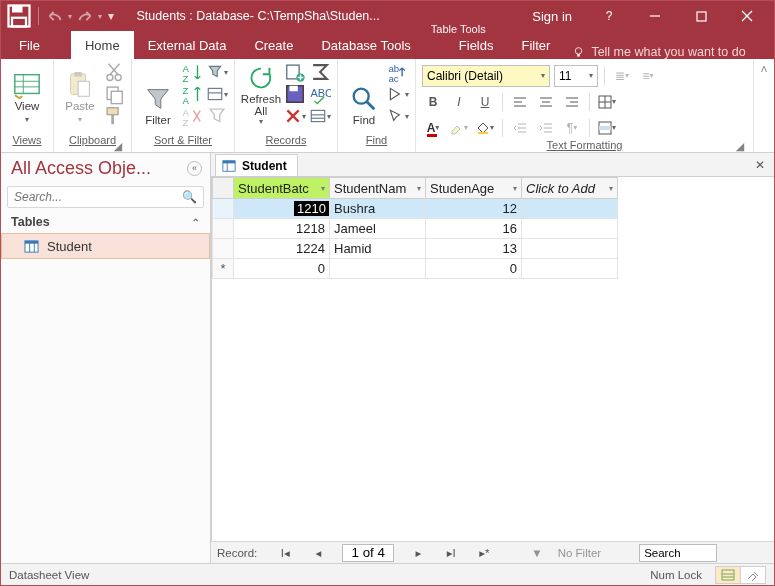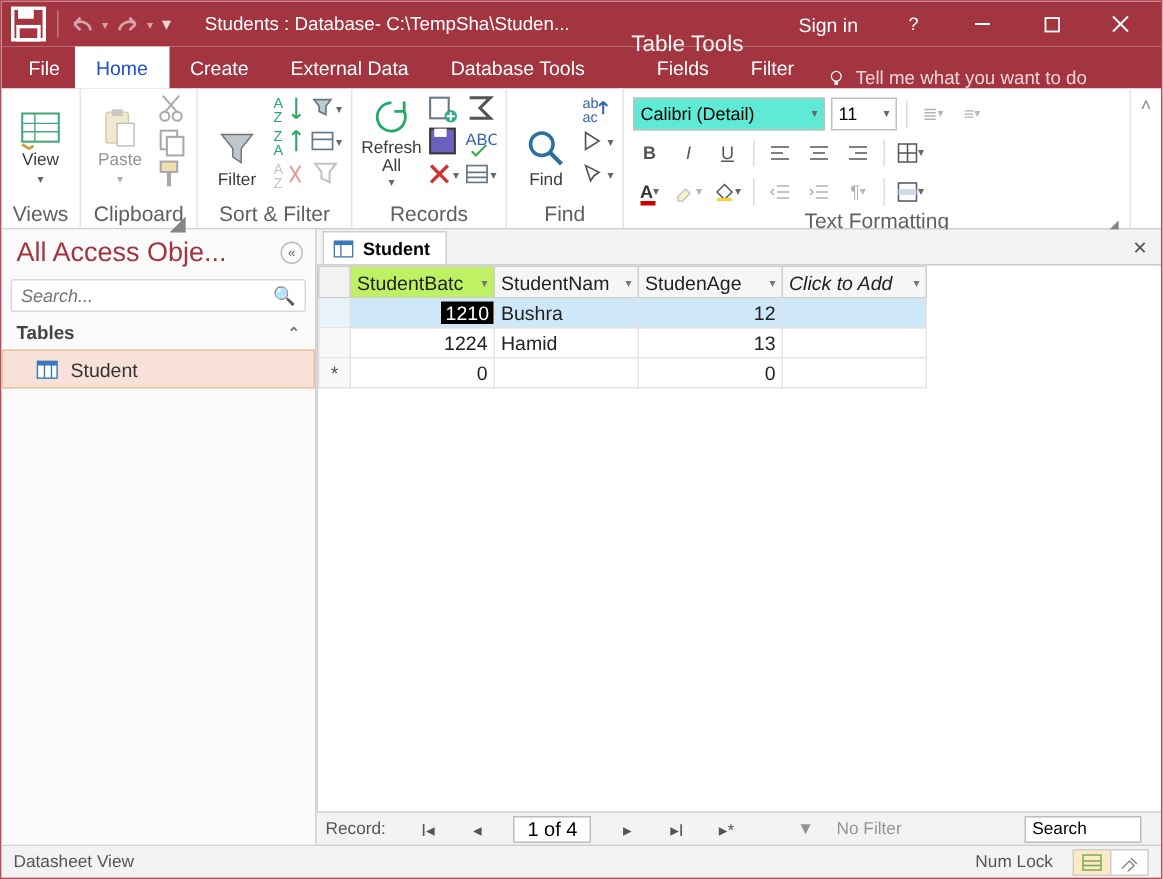--- a/index.html
+++ b/index.html
@@ -3,47 +3,47 @@
 <meta charset="utf-8">
 <style>
   * { box-sizing: border-box; margin: 0; padding: 0; font-family: "Segoe UI", Arial, sans-serif; }
   body { width: 775px; height: 586px; background: #fff; border: 1px solid #b54e58; overflow: hidden; font-size: 12px; }
   .titlebar { height: 30px; background: #a2353f; color: #fff; display: flex; align-items: center; padding: 0 4px; }
   .qat { display: flex; align-items: center; gap: 2px; }
   .qat-btn { width: 28px; height: 26px; display: flex; align-items: center; justify-content: center; color: #fff; cursor: pointer; }
   .qat-div { width:1px; height:18px; background: rgba(255,255,255,0.35); margin: 0 3px; }
   .title-text { flex:1; text-align: center; font-size: 12.5px; color:#fff; white-space: nowrap; overflow:hidden; text-overflow:ellipsis; padding:0 8px;}
   .tt-wrap { display:flex; flex-direction:column; align-items:center; justify-content:center; width:120px;}
-  .tt-label { font-size: 15px; color: #fff; opacity: .95; margin-top: 26px;}
+  .tt-label { font-size: 11px; color: #fff; opacity: .95; margin-top: 26px;}
   .right-sys { display:flex; align-items:center; }
   .sys-btn { width: 46px; height:30px; display:flex; align-items:center; justify-content:center; color:#fff; cursor:pointer; }
   .signin { padding: 0 14px; font-size: 13px; color:#fff; cursor:pointer; }
 
   .tabbar { height: 28px; background: #a2353f; display:flex; align-items:flex-end; color:#fff; font-size:13px; }
   .tab { height:28px; padding: 0 14px; display:flex; align-items:center; cursor:pointer; color:#fff;}
-  .tab.active { background:#fff; color:#1d4ed8; }
-  .tab.file { padding-left:18px; padding-right:10px;}
+  .tab.active { background:#fff; color:#404040; }
+  .tab.file { padding-left:18px; padding-right:31px;}
   .tell-me { display:flex; align-items:center; gap:6px; color:#f3d4d7; font-size: 12.5px; padding-left:8px;}
   .bulb { width:13px; height:13px;}
 
   .ribbon { height: 94px; background: #fff; border-bottom:1px solid #d0d0d0; display:flex; }
   .ribbon-group { border-right:1px solid #e4e4e4; padding: 3px 6px 0; display:flex; flex-direction:column; justify-content:space-between; }
   .rg-body { display:flex; align-items:flex-start; gap:3px; flex:1; }
-  .rg-label { height:18px; text-align:center; font-size:14px; color:#5f5f5f; position:relative;}
+  .rg-label { height:18px; text-align:center; font-size:11px; color:#5f5f5f; position:relative;text-decoration:underline;}
   .dlaunch { position:absolute; right:2px; bottom:2px; width:10px; height:10px; color:#858585; cursor:pointer;}
   .rb-col { display:flex; flex-direction:column; gap:2px; }
   .rb-big { width:40px; height:66px; display:flex; flex-direction:column; align-items:center; justify-content:flex-end; cursor:pointer; padding-bottom:2px;}
   .rb-big .lbl{font-size:11.5px; color:#3b3b3b; line-height:12px; text-align:center;}
   .rb-big svg{width:30px;height:30px;}
   .rb-small { width:22px; height:20px; display:flex; align-items:center; justify-content:center; cursor:pointer;}
   .btn-split-caret{font-size:8px; color:#666;}
 
   .font-group { flex:1; min-width: 0;}
   .font-row{display:flex; align-items:center; gap:4px; height:23px;}
-  .fontname { width:128px; height:22px; border:1px solid #c0c0c0; background:#5eead4; font-size:12px; padding:0 4px; display:flex; align-items:center; justify-content:space-between; cursor:pointer;}
+  .fontname { width:128px; height:22px; border:1px solid #c0c0c0; background:#fef9c3; font-size:12px; padding:0 4px; display:flex; align-items:center; justify-content:space-between; cursor:pointer;}
   .fontsize { width:44px; height:22px; border:1px solid #c0c0c0; background:#fff; font-size:12px; padding:0 4px; display:flex; align-items:center; justify-content:space-between; cursor:pointer;}
   .fg-btn{width:22px;height:22px;display:flex;align-items:center;justify-content:center;cursor:pointer;color:#555;}
   .fg-btn svg{width:14px;height:14px;}
   .fg-sep{width:1px;height:18px;background:#dcdcdc;margin:0 2px;}
 
   .workarea { display:flex; height: calc(586px - 30px - 28px - 94px - 22px - 2px); }
   .navpane { width: 210px; border-right:1px solid #d0d0d0; background:#fbfbfb; display:flex; flex-direction:column; }
   .nav-header{ height:30px; display:flex; align-items:center; justify-content:space-between; padding:0 8px 0 10px; color:#a2353f; font-size:18px; cursor:pointer; white-space:nowrap; overflow:hidden;}
   .nav-header .caret{border:1px solid #bcbcbc; border-radius:50%; width:15px; height:15px; display:flex; align-items:center;justify-content:center;font-size:9px;color:#666;}
   .nav-search{ margin:3px 6px; height:22px; border:1px solid #d8d8d8; border-radius:2px; display:flex; align-items:center; padding:0 6px; background:#fff;}
@@ -73,21 +73,21 @@
   .grid-row.selected .rowsel{background:#e8f3fb;}
   .cell.r{justify-content:flex-end;}
   .cell.edit{padding:0;}
   .cell.edit .val{background:#000000;color:#fff;padding:0 3px;}
   .w1{width:96px;} .w2{width:96px;} .w3{width:96px;} .w4{width:96px;}
 
   .recnav{ height:22px; background:#f3f3f3; border-top:1px solid #d6d6d6; display:flex; align-items:center; font-size:11.5px; color:#555; gap:15px; padding:0 6px;}
   .recnav .lbl{margin-right:4px;}
   .rn-btn{width:18px;height:18px;display:flex;align-items:center;justify-content:center;border:1px solid transparent;cursor:pointer;}
   .rn-field{width:52px;height:18px;border:1px solid #bcbcbc;background:#fff;text-align:center;}
-  .rn-search{width:78px;height:18px;border:1px solid #bcbcbc;background:#fff;padding:0 4px;font-size:11.5px;margin-left:44px;}
+  .rn-search{width:78px;height:18px;border:1px solid #bcbcbc;background:#fff;padding:0 4px;font-size:11.5px;}
 
   .statusbar{ height:22px; background:#f3f3f3; border-top:1px solid #d0d0d0; display:flex; align-items:center; justify-content:space-between; padding:0 8px; font-size:11.5px; color:#555;}
   .viewbtns{display:flex;gap:0;}
   .vb{width:26px;height:18px;border:1px solid #cfcfcf;display:flex;align-items:center;justify-content:center;cursor:pointer;margin-left:-1px;background:#fff;}
   .vb.active{background:#fde9c6;}
 </style>
 </head>
 <body>
 
 <div class="titlebar">
@@ -136,22 +136,22 @@
           <line x1="1" y1="1" x2="11" y2="11" stroke="#fff" stroke-width="1.3"></line>
           <line x1="11" y1="1" x2="1" y2="11" stroke="#fff" stroke-width="1.3"></line>
         </svg>
       </div>
   </div>
 </div>
 
 <div class="tabbar">
   <div class="tab file">File</div>
   <div class="tab active">Home</div>
+  <div class="tab">External Data</div>
   <div class="tab">Create</div>
-  <div class="tab">External Data</div>
   <div class="tab">Database Tools</div>
   <div style="width:20px"></div>
   <div class="tab">Fields</div>
   <div class="tab">Filter</div>
   <div class="tell-me">
     <svg class="bulb" viewBox="0 0 16 16">
         <circle cx="8" cy="6" r="4" fill="none" stroke="#fff" stroke-width="1"></circle>
         <rect x="6.5" y="10" width="3" height="3" fill="#fff"></rect>
       </svg>
     <span>Tell me what you want to do</span>
@@ -530,20 +530,27 @@
             </div>
         </div>
         <div id="grid-rows">
             <div class="grid-row selected">
               <div class="rowsel"></div>
               <div class="cell r w1 edit">
                 <span class="val">1210</span>
               </div>
               <div class="cell w2">Bushra</div>
               <div class="cell r w3">12</div>
+              <div class="cell w4"></div>
+            </div>
+            <div class="grid-row">
+              <div class="rowsel"></div>
+              <div class="cell r w1">1218</div>
+              <div class="cell w2">Jameel</div>
+              <div class="cell r w3">16</div>
               <div class="cell w4"></div>
             </div>
             <div class="grid-row">
               <div class="rowsel"></div>
               <div class="cell r w1">1224</div>
               <div class="cell w2">Hamid</div>
               <div class="cell r w3">13</div>
               <div class="cell w4"></div>
             </div>
             <div class="grid-row">

